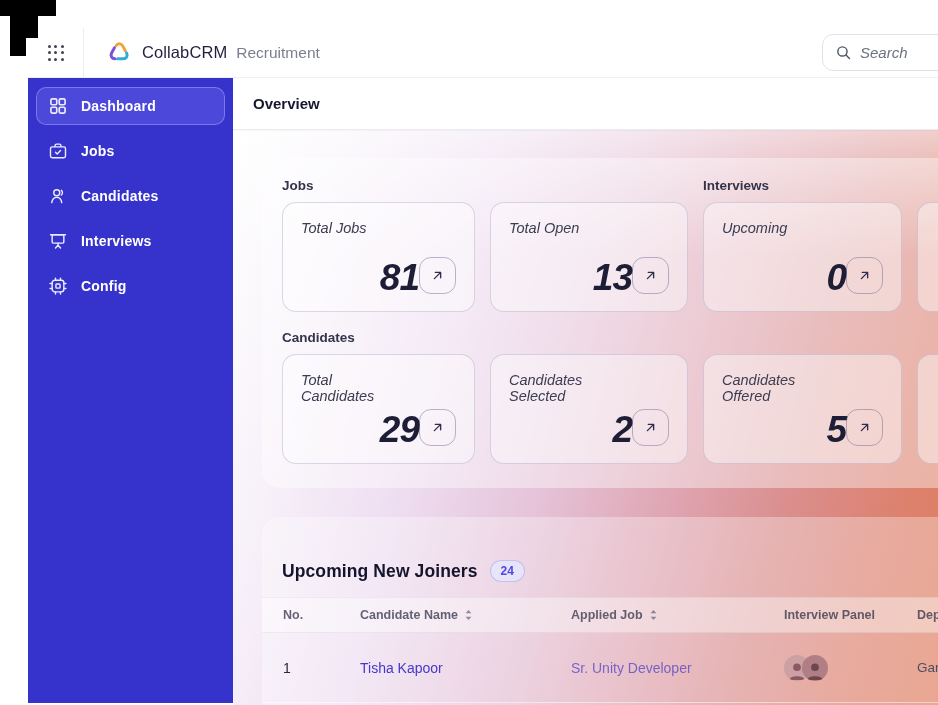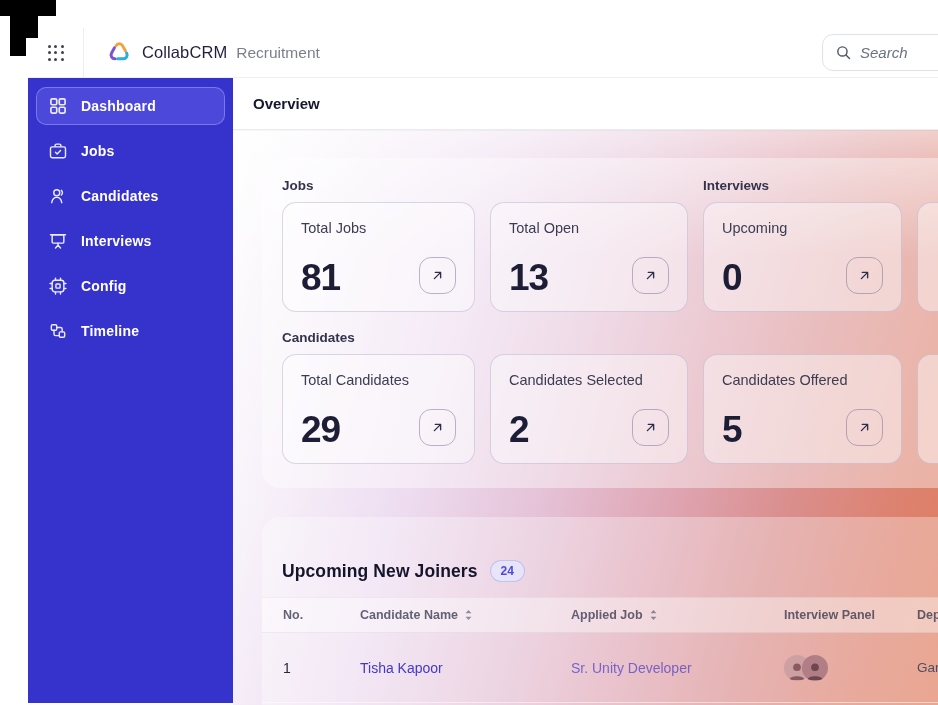--- a/index.html
+++ b/index.html
@@ -49,22 +49,22 @@
 
   
   .stats-panel { position:absolute; left:29px; top:28px; right:-26px; height:330px; border-radius:18px;
                  background:rgba(255,255,255,.4); padding:18px 20px; }
   .srow { display:grid; grid-template-columns:193px 198px 199px 70px; column-gap:15px; }
   .labels-row { margin-bottom:6px; }
   .labels-row.second { margin-top:16px; }
   .glabel { font-size:13.5px; font-weight:700; color:#33334a; line-height:20px; }
   .glabel.c3 { grid-column:3; }
   .stat-card { height:110px; border-radius:14px; border:1px solid rgba(150,150,185,.35);
-               background:rgba(255,255,255,.42); padding:17px 18px; display:flex; flex-direction:column;
-               justify-content:space-between; }
+               background:rgba(255,255,255,.42); padding:17px 18px; display:flex; flex-direction:row;
+               justify-content:space-between;font-style:italic; }
   .stat-card.partial { padding:0; }
   .stat-label { font-size:14.5px; color:#3c3c52; }
   .stat-bottom { display:flex; align-items:flex-end; justify-content:space-between; }
   .stat-value { font-size:37px; font-weight:700; color:#1d1d36; line-height:.9; letter-spacing:-1px; }
   .stat-link { width:37px; height:37px; border-radius:12px; border:1.5px solid rgba(90,90,130,.42);
                background:transparent; display:flex; align-items:center; justify-content:center; cursor:pointer; }
 
   
   .joiners-panel { position:absolute; left:29px; top:387px; right:-26px; height:330px; border-radius:18px;
                    background:rgba(255,255,255,.32); }
@@ -169,28 +169,20 @@
       <span class="nav-label">Interviews</span>
     </div>
     <div class="nav-item">
       <svg width="20" height="20" viewBox="0 0 24 24" fill="none" stroke="#ecebff" stroke-width="1.7">
         <rect x="5" y="5" width="14" height="14" rx="3"></rect>
         <rect x="9.5" y="9.5" width="5" height="5" rx="1"></rect>
         <path d="M9 2.5v2.5 M15 2.5v2.5 M9 19v2.5 M15 19v2.5 M2.5 9h2.5 M2.5 15h2.5 M19 9h2.5 M19 15h2.5" stroke-linecap="round"></path>
       </svg>
       <span class="nav-label">Config</span>
     </div>
-    <div class="nav-item">
-      <svg width="20" height="20" viewBox="0 0 24 24" fill="none" stroke="#ecebff" stroke-width="1.7">
-        <rect x="4" y="4.5" width="6.5" height="6.5" rx="1.5"></rect>
-        <rect x="13.5" y="13" width="6.5" height="6.5" rx="1.5"></rect>
-        <path d="M10.5 7.8 h4.5 a2 2 0 0 1 2 2 v3.2 M7.2 11 v4.5 a2 2 0 0 0 2 2 h4.3" stroke-linecap="round"></path>
-      </svg>
-      <span class="nav-label">Timeline</span>
-    </div>
   </nav>
 
   <main class="main">
     <div class="overviewbar">
       <h1>Overview</h1>
     </div>
 
     <div class="content">
 
       <section class="stats-panel">

